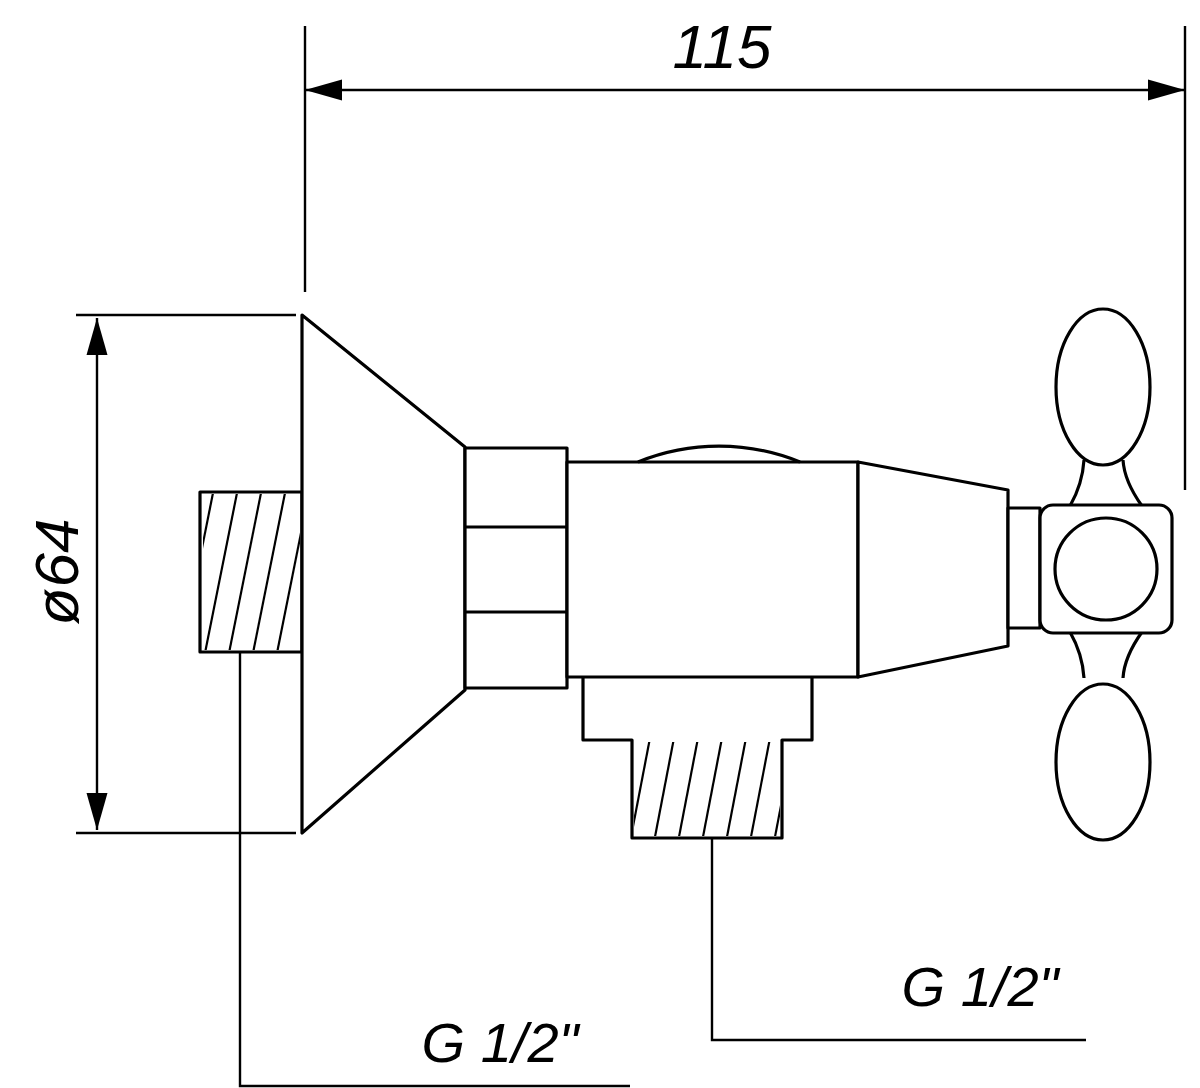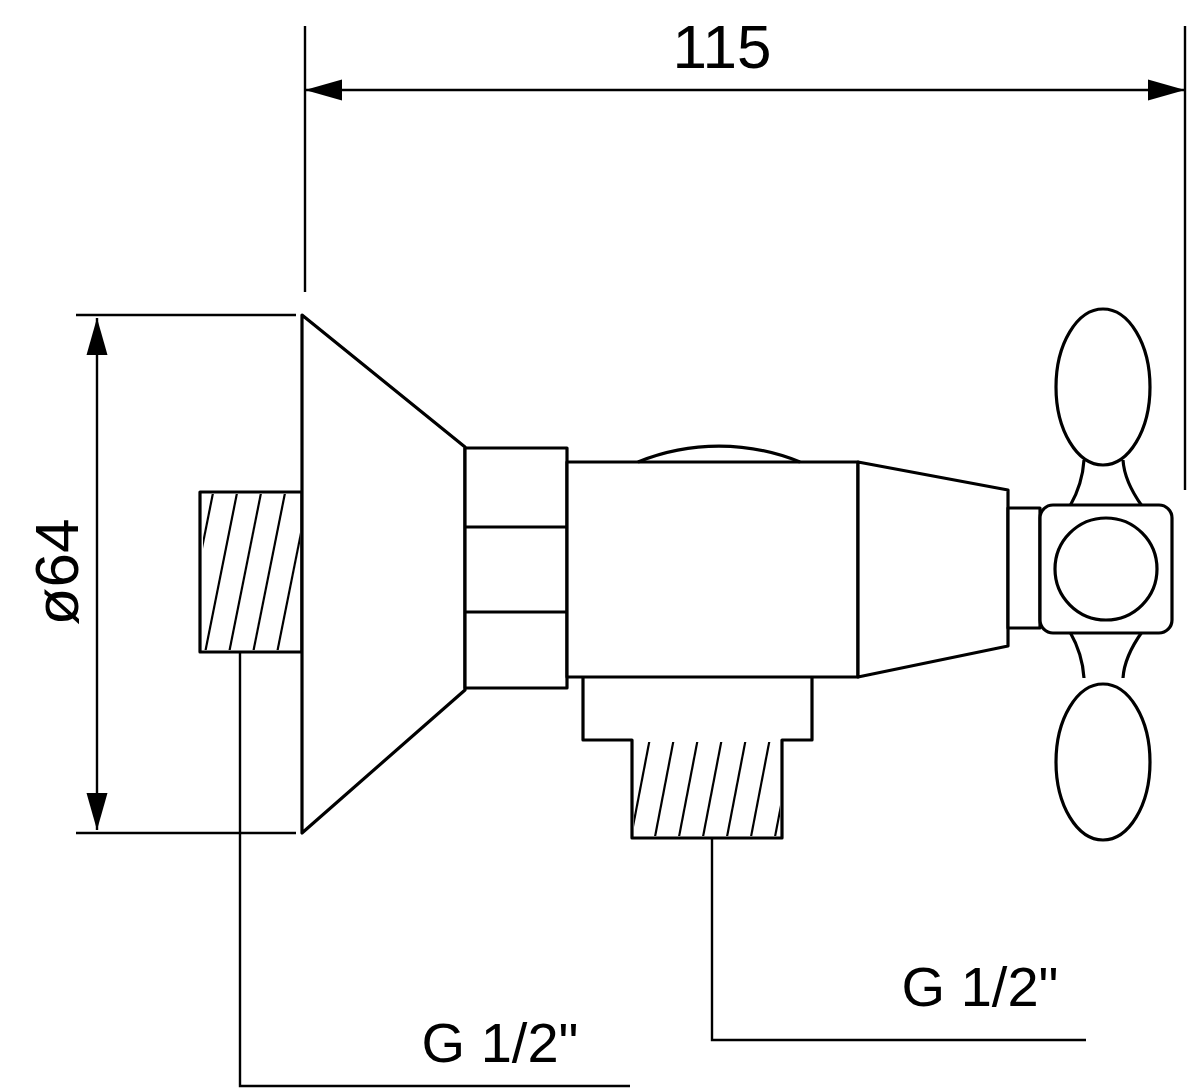--- a/index.html
+++ b/index.html
@@ -5,20 +5,21 @@
   html, body {
     margin: 0;
     padding: 0;
     background: #ffffff;
   }
   .drawing-wrap {
     width: 1200px;
     height: 1088px;
     background: #ffffff;
     overflow: hidden;
+    font-style: italic;
   }
   svg {
     display: block;
   }
   svg text {
     font-family: "Liberation Sans", "DejaVu Sans", sans-serif;
     fill: #000000;
     letter-spacing: 0px;
   }
   .dim-text   { font-size: 62px; }

